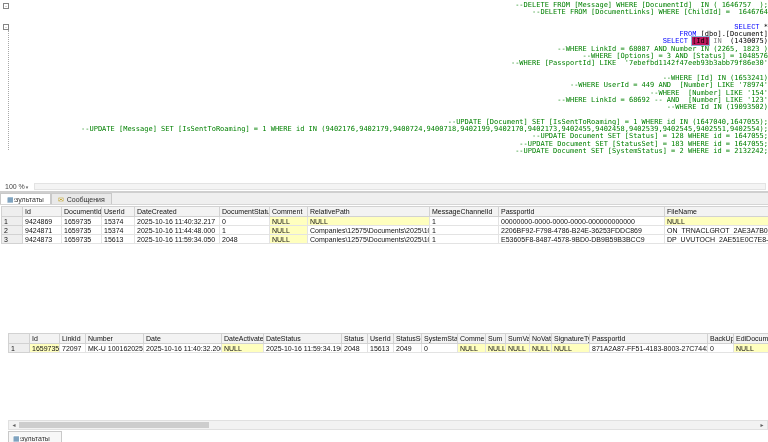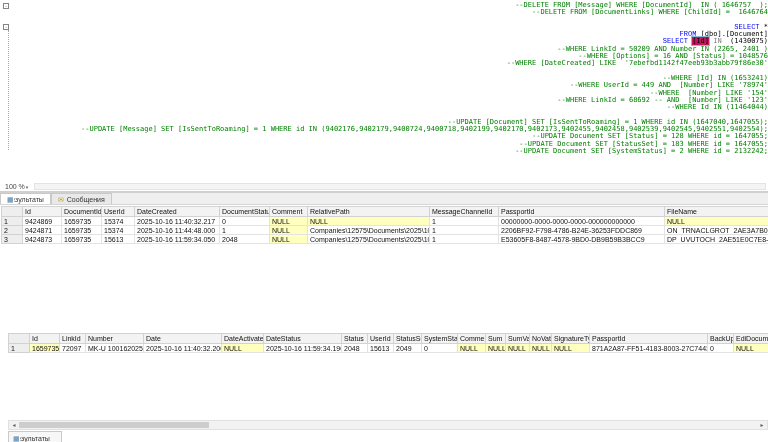--- a/index.html
+++ b/index.html
@@ -67,29 +67,29 @@
 <div class="screen">
 
   <div class="editor">
     <div>
         <div class="code-line"><span class="fold-margin"><span class="fold-box">-</span></span><span class="line-text"><span class="tok-c">--DELETE FROM [Message] WHERE [DocumentId]  IN ( 1646757  );</span></span></div>
         <div class="code-line"><span class="fold-margin"></span><span class="line-text"><span class="tok-c">--DELETE FROM [DocumentLinks] WHERE [ChildId] =  1646764</span></span></div>
         <div class="code-line"><span class="fold-margin"></span><span class="line-text"></span></div>
         <div class="code-line"><span class="fold-margin"><span class="fold-box">-</span></span><span class="line-text"><span class="tok-k">SELECT</span><span class="tok-n"> *</span></span></div>
         <div class="code-line"><span class="fold-margin"></span><span class="line-text"><span class="tok-n">   </span><span class="tok-k">FROM</span><span class="tok-n"> [dbo].[Document]</span></span></div>
         <div class="code-line"><span class="fold-margin"></span><span class="line-text"><span class="tok-n">  </span><span class="tok-k">SELECT</span><span class="tok-n"> </span><span class="tok-sel">[Id]</span><span class="tok-n"> </span><span class="tok-o">IN</span><span class="tok-n">  (1430075)</span></span></div>
-        <div class="code-line"><span class="fold-margin"></span><span class="line-text"><span class="tok-n">  </span><span class="tok-c">--WHERE LinkId = 50209 AND Number IN (2265, 2401 )</span></span></div>
-        <div class="code-line"><span class="fold-margin"></span><span class="line-text"><span class="tok-n">  </span><span class="tok-c">--WHERE [Options] = 16 AND [Status] = 1048576</span></span></div>
-        <div class="code-line"><span class="fold-margin"></span><span class="line-text"><span class="tok-n">  </span><span class="tok-c">--WHERE [DateCreated] LIKE  '7ebefbd1142f47eeb93b3abb79f86e30'</span></span></div>
+        <div class="code-line"><span class="fold-margin"></span><span class="line-text"><span class="tok-n">  </span><span class="tok-c">--WHERE LinkId = 68087 AND Number IN (2265, 1823 )</span></span></div>
+        <div class="code-line"><span class="fold-margin"></span><span class="line-text"><span class="tok-n">  </span><span class="tok-c">--WHERE [Options] = 3 AND [Status] = 1048576</span></span></div>
+        <div class="code-line"><span class="fold-margin"></span><span class="line-text"><span class="tok-n">  </span><span class="tok-c">--WHERE [PassportId] LIKE  '7ebefbd1142f47eeb93b3abb79f86e30'</span></span></div>
         <div class="code-line"><span class="fold-margin"></span><span class="line-text"></span></div>
         <div class="code-line"><span class="fold-margin"></span><span class="line-text"><span class="tok-n">  </span><span class="tok-c">--WHERE [Id] IN (1653241)</span></span></div>
         <div class="code-line"><span class="fold-margin"></span><span class="line-text"><span class="tok-n">  </span><span class="tok-c">--WHERE UserId = 449 AND  [Number] LIKE '78974'</span></span></div>
         <div class="code-line"><span class="fold-margin"></span><span class="line-text"><span class="tok-n">  </span><span class="tok-c">--WHERE  [Number] LIKE '154'</span></span></div>
         <div class="code-line"><span class="fold-margin"></span><span class="line-text"><span class="tok-n">  </span><span class="tok-c">--WHERE LinkId = 68692 -- AND  [Number] LIKE '123'</span></span></div>
-        <div class="code-line"><span class="fold-margin"></span><span class="line-text"><span class="tok-n">  </span><span class="tok-c">--WHERE Id IN (11464044)</span></span></div>
+        <div class="code-line"><span class="fold-margin"></span><span class="line-text"><span class="tok-n">  </span><span class="tok-c">--WHERE Id IN (19093502)</span></span></div>
         <div class="code-line"><span class="fold-margin"></span><span class="line-text"></span></div>
         <div class="code-line"><span class="fold-margin"></span><span class="line-text"><span class="tok-c">--UPDATE [Document] SET [IsSentToRoaming] = 1 WHERE id IN (1647040,1647055);</span></span></div>
         <div class="code-line"><span class="fold-margin"></span><span class="line-text"><span class="tok-c">--UPDATE [Message] SET [IsSentToRoaming] = 1 WHERE id IN (9402176,9402179,9400724,9400718,9402199,9402170,9402173,9402455,9402458,9402539,9402545,9402551,9402554);</span></span></div>
         <div class="code-line"><span class="fold-margin"></span><span class="line-text"><span class="tok-n">  </span><span class="tok-c">--UPDATE Document SET [Status] = 128 WHERE id = 1647055;</span></span></div>
         <div class="code-line"><span class="fold-margin"></span><span class="line-text"><span class="tok-c">--UPDATE Document SET [StatusSet] = 183 WHERE id = 1647055;</span></span></div>
         <div class="code-line"><span class="fold-margin"></span><span class="line-text"><span class="tok-c">--UPDATE Document SET [SystemStatus] = 2 WHERE id = 2132242;</span></span></div>
       </div>
     <div class="guide"></div>
   </div>
 

